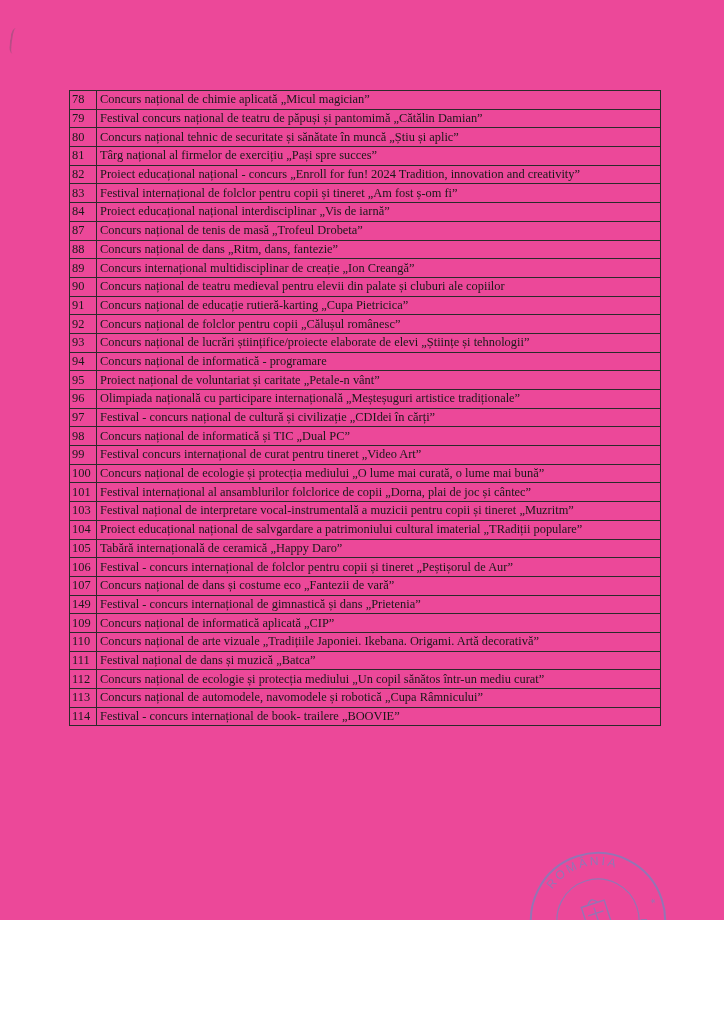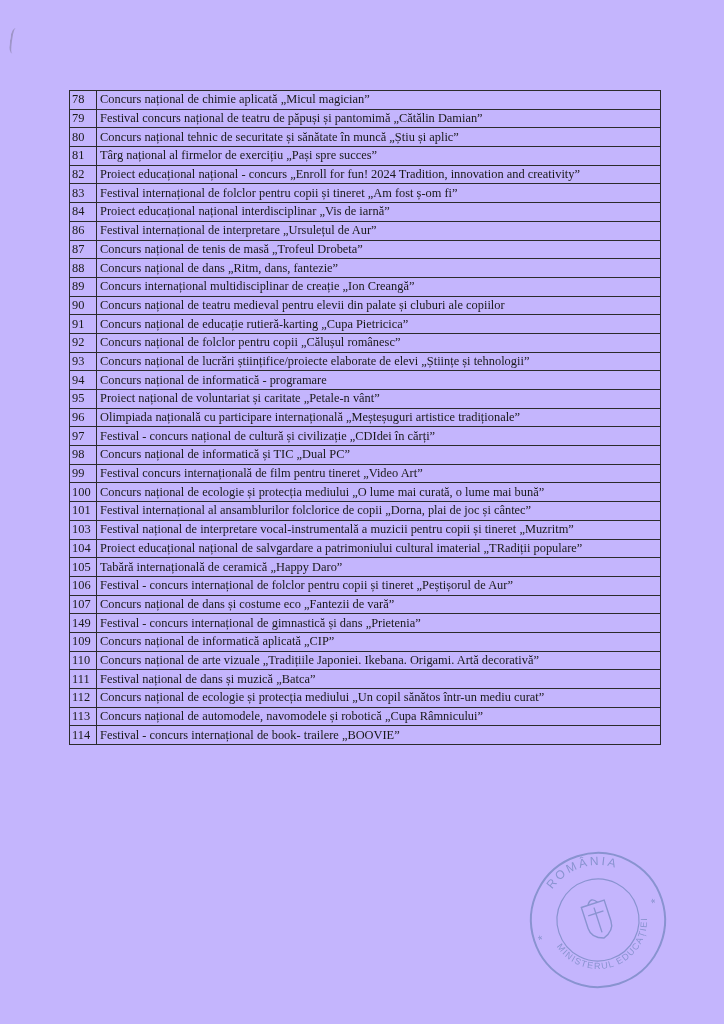--- a/index.html
+++ b/index.html
@@ -3,22 +3,22 @@
 <meta charset="utf-8">
 <style>
   html, body {
     margin: 0;
     padding: 0;
     background: #ffffff;
   }
   .page {
     position: relative;
     width: 724px;
-    height: 1024px;
-    background: #c4b5fd;
+    height: 920px;
+    background: #ec4899;
     overflow: hidden;
     font-family: "Liberation Serif", serif;
   }
   
   .pen-mark {
     position: absolute;
     left: 10px;
     top: 28px;
     width: 8px;
     height: 26px;
@@ -104,24 +104,20 @@
         </tr>
         <tr>
           <td class="num">83</td>
           <td class="txt">Festival internațional de folclor pentru copii și tineret „Am fost ș-om fi”</td>
         </tr>
         <tr>
           <td class="num">84</td>
           <td class="txt">Proiect educațional național interdisciplinar „Vis de iarnă”</td>
         </tr>
         <tr>
-          <td class="num">86</td>
-          <td class="txt">Festival internațional de interpretare „Ursulețul de Aur”</td>
-        </tr>
-        <tr>
           <td class="num">87</td>
           <td class="txt">Concurs național de tenis de masă „Trofeul Drobeta”</td>
         </tr>
         <tr>
           <td class="num">88</td>
           <td class="txt">Concurs național de dans „Ritm, dans, fantezie”</td>
         </tr>
         <tr>
           <td class="num">89</td>
           <td class="txt">Concurs internațional multidisciplinar de creație „Ion Creangă”</td>
@@ -157,21 +153,21 @@
         <tr>
           <td class="num">97</td>
           <td class="txt">Festival - concurs național de cultură și civilizație „CDIdei în cărți”</td>
         </tr>
         <tr>
           <td class="num">98</td>
           <td class="txt">Concurs național de informatică și TIC „Dual PC”</td>
         </tr>
         <tr>
           <td class="num">99</td>
-          <td class="txt">Festival concurs internațională de film pentru tineret „Video Art”</td>
+          <td class="txt">Festival concurs internațional de curat pentru tineret „Video Art”</td>
         </tr>
         <tr>
           <td class="num">100</td>
           <td class="txt">Concurs național de ecologie și protecția mediului „O lume mai curată, o lume mai bună”</td>
         </tr>
         <tr>
           <td class="num">101</td>
           <td class="txt">Festival internațional al ansamblurilor folclorice de copii „Dorna, plai de joc și cântec”</td>
         </tr>
         <tr>

